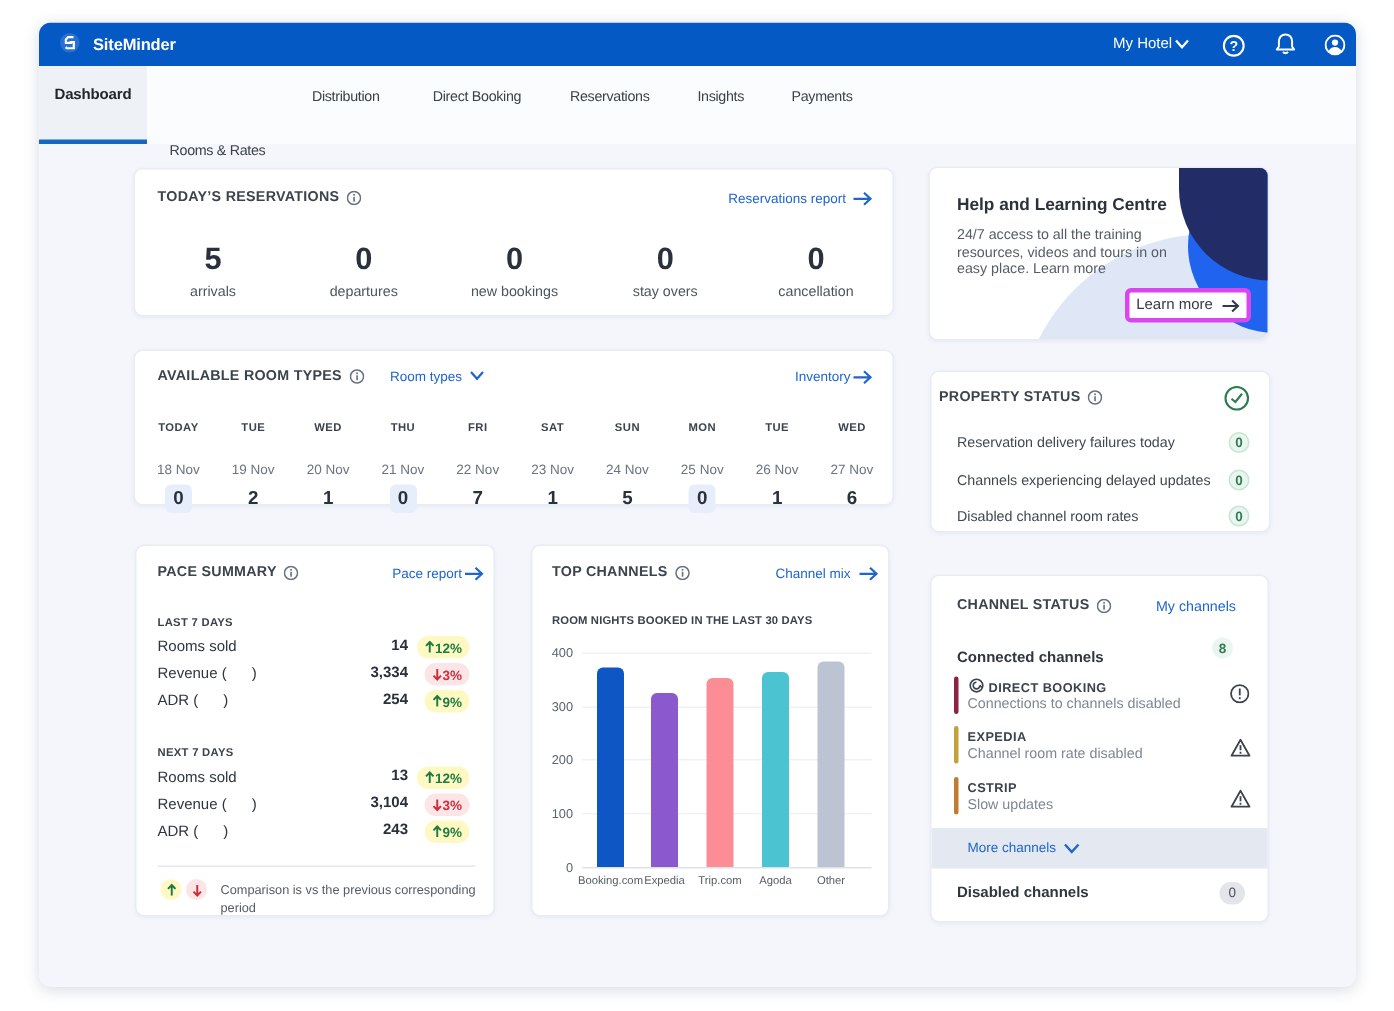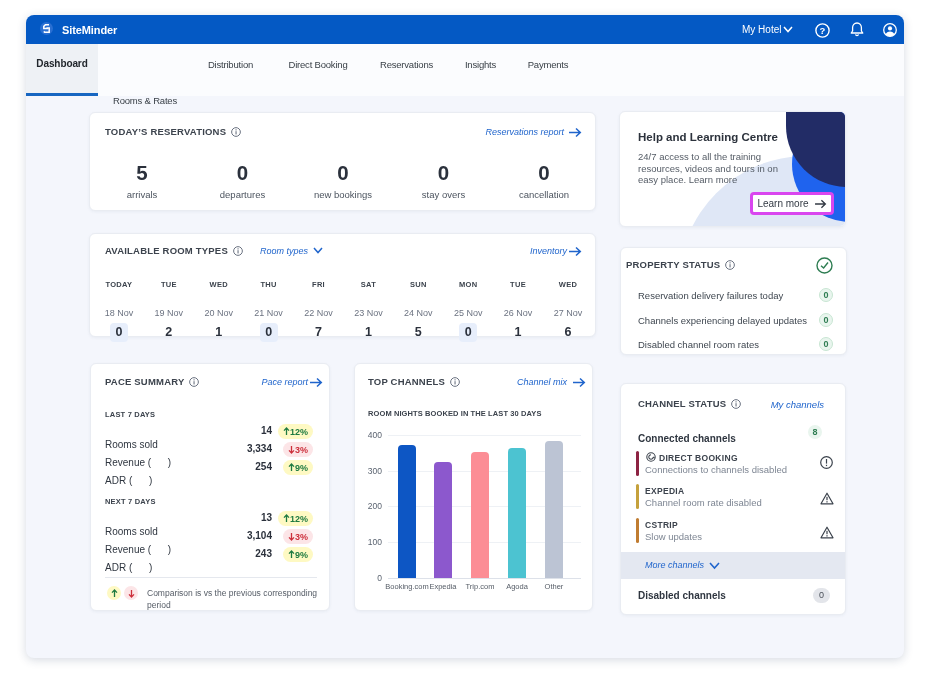--- a/index.html
+++ b/index.html
@@ -6,32 +6,32 @@
 html,body { width:929px; height:674px; background:#fff; font-family:"Liberation Sans", sans-serif; position:relative; overflow:hidden; }
 .abs { position:absolute; }
 .app { position:absolute; left:26px; top:15px; width:878px; height:643px; border-radius:8px; background:#f4f6fc; box-shadow:0 2px 10px rgba(30,50,90,0.18); overflow:hidden; }
 .header { position:absolute; left:0; top:0; width:100%; height:29px; background:#0459c4; }
 .tabbar { position:absolute; left:0; top:29px; width:100%; height:52px; background:#fbfcfe; }
 .tab { position:absolute; top:0; height:100%; font-size:9.5px; color:#3a4148; display:flex; align-items:center; justify-content:center; letter-spacing:-0.2px; padding-bottom:11px; }
 .tab-active { left:0; width:72px; background:#eef1f5; border-bottom:3px solid #1766c1; font-weight:bold; color:#21262c; font-size:10px; letter-spacing:-0.1px; }
 .card { position:absolute; background:#fff; border:1px solid #e9ecf2; border-radius:6px; box-shadow:0 1px 3px rgba(40,60,100,0.06); }
 .ctitle { font-weight:bold; font-size:9.5px; color:#3c434d; letter-spacing:0.2px; }
 .trow { display:flex; align-items:center; gap:5px; }
-.blink { color:#2065cc; font-size:9px;font-style:italic; }
+.blink { color:#2065cc; font-size:9px; }
 .info { flex:0 0 auto; }
 .num { font-size:20.5px; font-weight:bold; color:#2b313c; }
 .lbl { font-size:9.5px; color:#4c545f; }
 .rcol { width:49.9px; text-align:center; }
 .rday { font-size:7.5px; font-weight:bold; color:#3c434d; letter-spacing:0.3px; }
 .rdate { font-size:9px; color:#6b7280; margin-top:19px; }
 .rnum { font-size:12.5px; font-weight:bold; color:#2b313c; margin-top:5px; height:19px; line-height:19px; }
 .rpill { display:inline-block; background:#e7eefb; border-radius:4px; width:18px; height:19px; line-height:19px; }
 .seclbl { font-size:7.5px; font-weight:bold; color:#3c434d; letter-spacing:0.2px; }
 .prow { left:14px; width:212px; height:14px; }
-.pname { position:absolute; left:0; top:14px; font-size:10px; color:#2f3640; }
+.pname { position:absolute; left:0; top:1px; font-size:10px; color:#2f3640; }
 .pval { position:absolute; right:45px; top:0; font-size:10px; font-weight:bold; color:#2b313c; }
 .pbadge { position:absolute; right:4px; top:-1px; font-size:9px; font-weight:bold; border-radius:8px; padding:2.5px 5px; }
 .up { background:#fef9c3; color:#1e7a41; }
 .dn { background:#fce5e7; color:#cc2f3b; }
 .cir { width:14px; height:14px; border-radius:50%; font-size:9px; text-align:center; line-height:14px; font-weight:bold; }
 .ylab { left:0; width:27px; text-align:right; font-size:8.5px; color:#5a6370; }
 .grid { left:33px; width:193px; height:1px; background:#eef1f5; }
 .bar { width:18px; border-radius:4px 4px 0 0; }
 .xlab { top:218px; text-align:center; font-size:7.5px; color:#555c66; }
 .srow { font-size:9.5px; color:#3f4750; }

